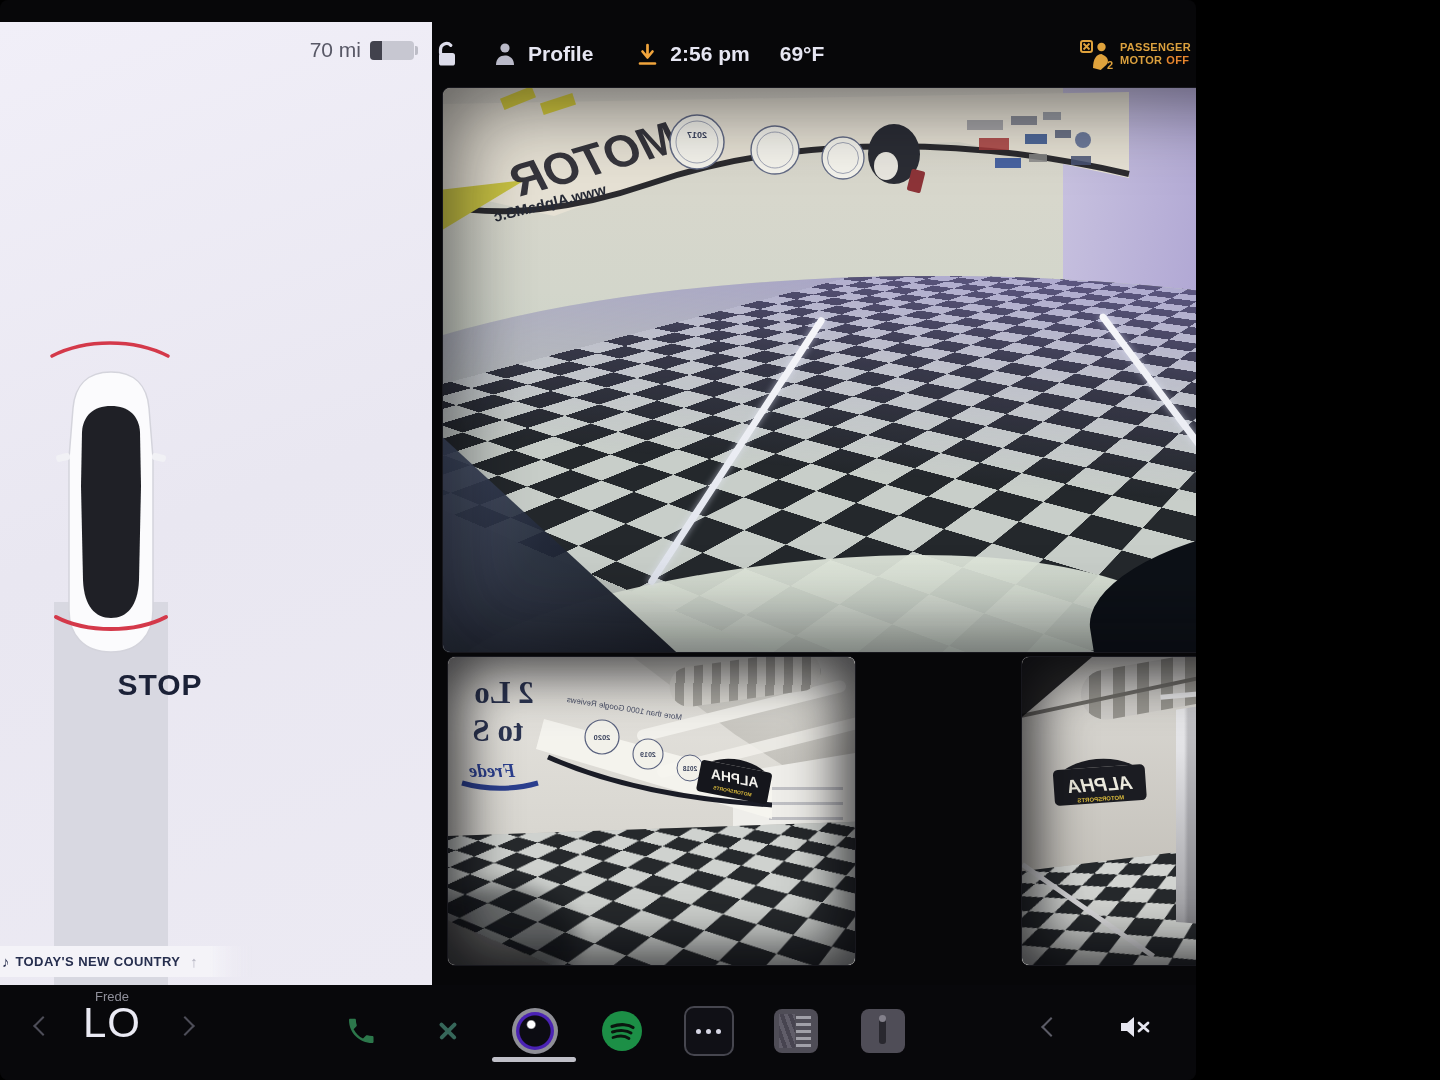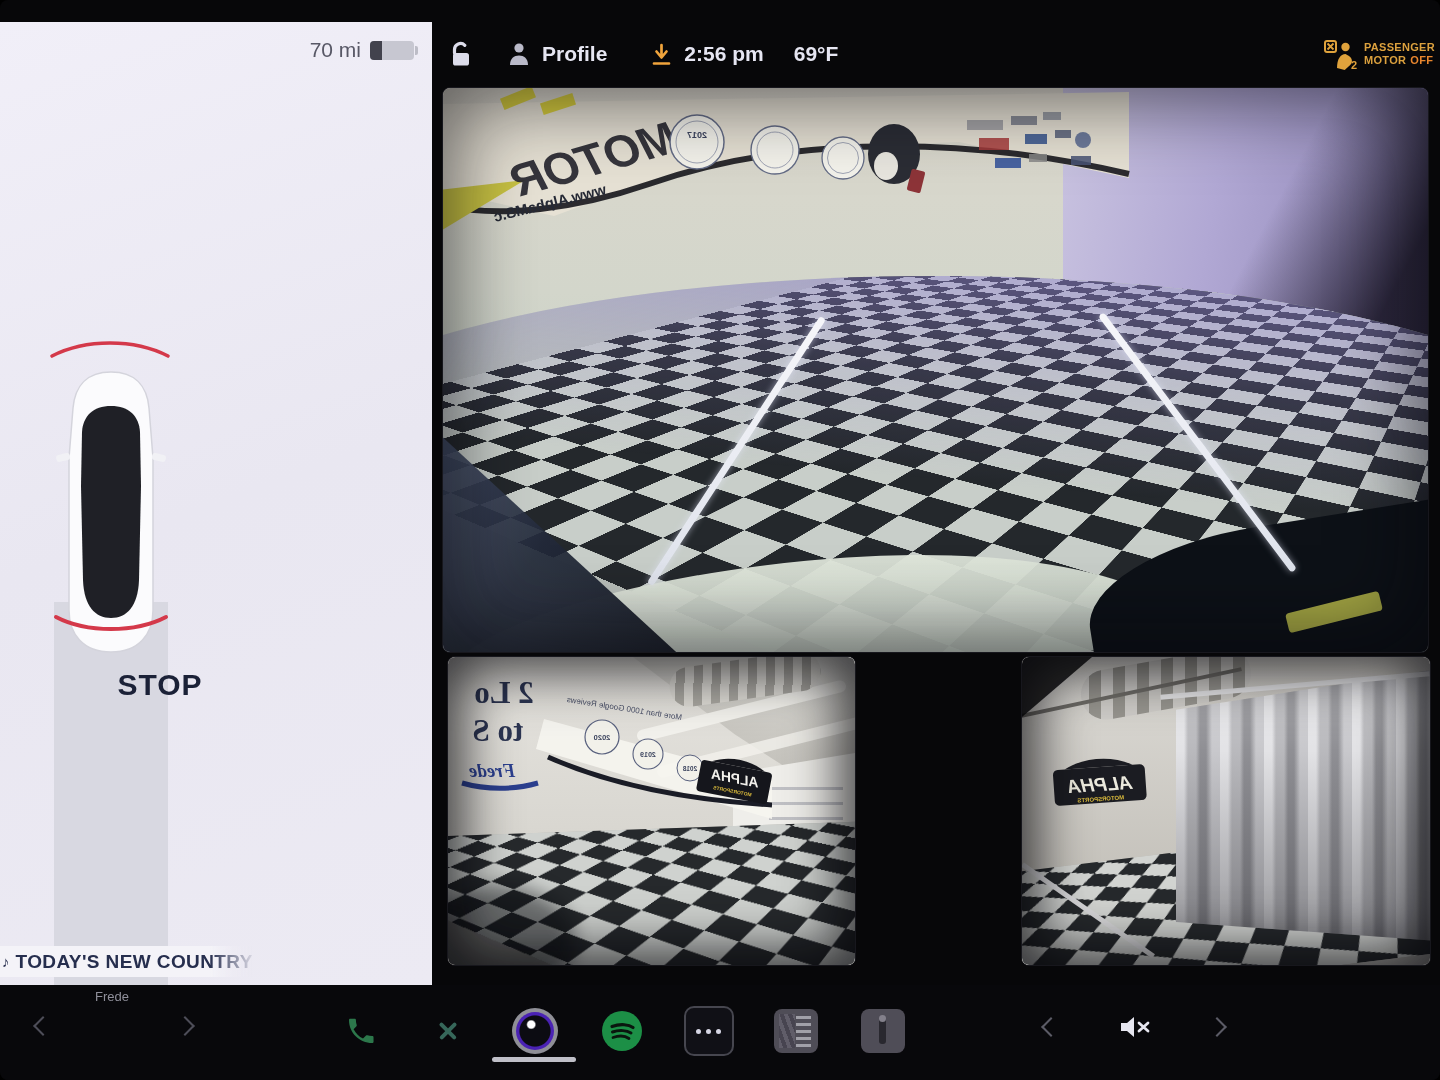--- a/index.html
+++ b/index.html
@@ -1,40 +1,40 @@
 <!DOCTYPE html>
 <html><head>
 <meta charset="utf-8">
 <style>
   html,body{margin:0;padding:0;background:#000;}
-  .screen{position:relative;width:1440px;height:1080px;background:#070709;overflow:hidden;
+  .screen{position:relative;width:1196px;height:1080px;background:#070709;overflow:hidden;
           font-family:"Liberation Sans",sans-serif;border-radius:8px;}
   
   .left-panel{position:absolute;left:0;top:22px;width:432px;height:963px;
     background:linear-gradient(160deg,#f1eff8 0%,#e9e7f1 50%,#eceaf3 100%);overflow:hidden;}
   .range-row{position:absolute;top:16px;right:18px;display:flex;align-items:center;gap:9px;}
   .range-txt{font-size:21px;color:#585866;font-weight:500;}
   .battery{width:44px;height:19px;border-radius:4px;background:#c7c7d1;position:relative;}
   .battery::before{content:"";position:absolute;left:0;top:0;bottom:0;width:12px;background:#42424d;border-radius:4px 0 0 4px;}
   .battery::after{content:"";position:absolute;right:-4px;top:5px;width:3px;height:9px;background:#bdbdc7;border-radius:0 2px 2px 0;}
   .road{position:absolute;left:54px;top:580px;width:114px;height:383px;background:#d8d8e1;}
   .carsvg{position:absolute;left:50px;top:346px;width:122px;height:290px;}
   .arc-front{position:absolute;left:44px;top:298px;width:132px;height:40px;}
   .arc-rear{position:absolute;left:48px;top:590px;width:126px;height:34px;}
   .stop-label{position:absolute;left:0;top:646px;width:224px;text-align:center;
     font-size:30px;font-weight:bold;color:#1b2137;letter-spacing:1px;margin-left:48px;}
   .media-banner{position:absolute;left:0;top:924px;height:31px;width:262px;display:flex;align-items:center;
     background:linear-gradient(90deg,#f4f3f8 80%,rgba(244,243,248,0));
     -webkit-mask-image:linear-gradient(90deg,#000 80%,transparent 98%);
     mask-image:linear-gradient(90deg,#000 80%,transparent 98%);}
   .media-note{font-size:15px;color:#2a3150;margin:0 6px 0 2px;}
-  .media-title{font-size:19px;font-weight:bold;color:#262e4e;letter-spacing:.4px;white-space:nowrap;}
+  .media-title{font-size:13px;font-weight:bold;color:#262e4e;letter-spacing:.4px;white-space:nowrap;}
   .media-arrow{font-size:15px;color:#a0a0b0;margin-left:10px;opacity:.75;}
   
-  .statusbar{position:absolute;left:432px;top:22px;right:0;height:64px;display:flex;align-items:center;padding-left:16px;}
+  .statusbar{position:absolute;left:432px;top:22px;right:0;height:64px;display:flex;align-items:center;padding-left:2px;}
   .sb-gap-a{width:34px;}.sb-gap-b{width:44px;}.sb-gap-c{width:12px;}.sb-gap-d{width:30px;}
   .profile-wrap{display:flex;align-items:center;gap:11px;}
   .sb-text{font-size:21px;font-weight:bold;color:#e6e6f2;}
   .spacer{flex:1;}
   .airbag{display:flex;align-items:center;gap:7px;margin-right:5px;}
   .airbag-lines{display:flex;flex-direction:column;line-height:13px;justify-content:flex-end;}
   .ab-t{font-size:11px;font-weight:bold;color:#dca13e;letter-spacing:.3px;}
   .ab-off{color:#e8862e;margin-left:4px;}
   
   .cam{position:absolute;background:#0c0c10;border-radius:7px;overflow:hidden;outline:1px solid #17171d;}
@@ -321,20 +321,21 @@
     <div class="rr-curtain"></div>
     <div class="rr-rail"></div>
     <div class="rr-tl"></div>
     <div class="vig"></div>
   </div>
 
   <div class="bottom-bar">
     <div class="hvac">
       <div class="hvac-mode">Frede</div>
       <span class="chev chev-l"></span>
+      <div class="hvac-temp">LO</div>
       <span class="chev chev-r"></span>
     </div>
 
     <div class="dock">
       <div class="dock-item">
         <svg width="32" height="32" viewBox="0 0 24 24">
           <path d="M6.6 10.8c1.5 3 3.9 5.4 6.9 6.9l2.3-2.3c.3-.3.7-.4 1-.2 1.1.4 2.3.6 3.6.6.6 0 1 .4 1 1V20c0 .6-.4 1-1 1C10.8 21 3 13.2 3 3.9c0-.6.4-1 1-1h3.2c.6 0 1 .4 1 1 0 1.2.2 2.4.6 3.6.1.3 0 .7-.2 1l-2.3 2.3z" fill="#2e7d4f" opacity="0.95"></path>
         </svg>
       </div>
       <div class="dock-item">

